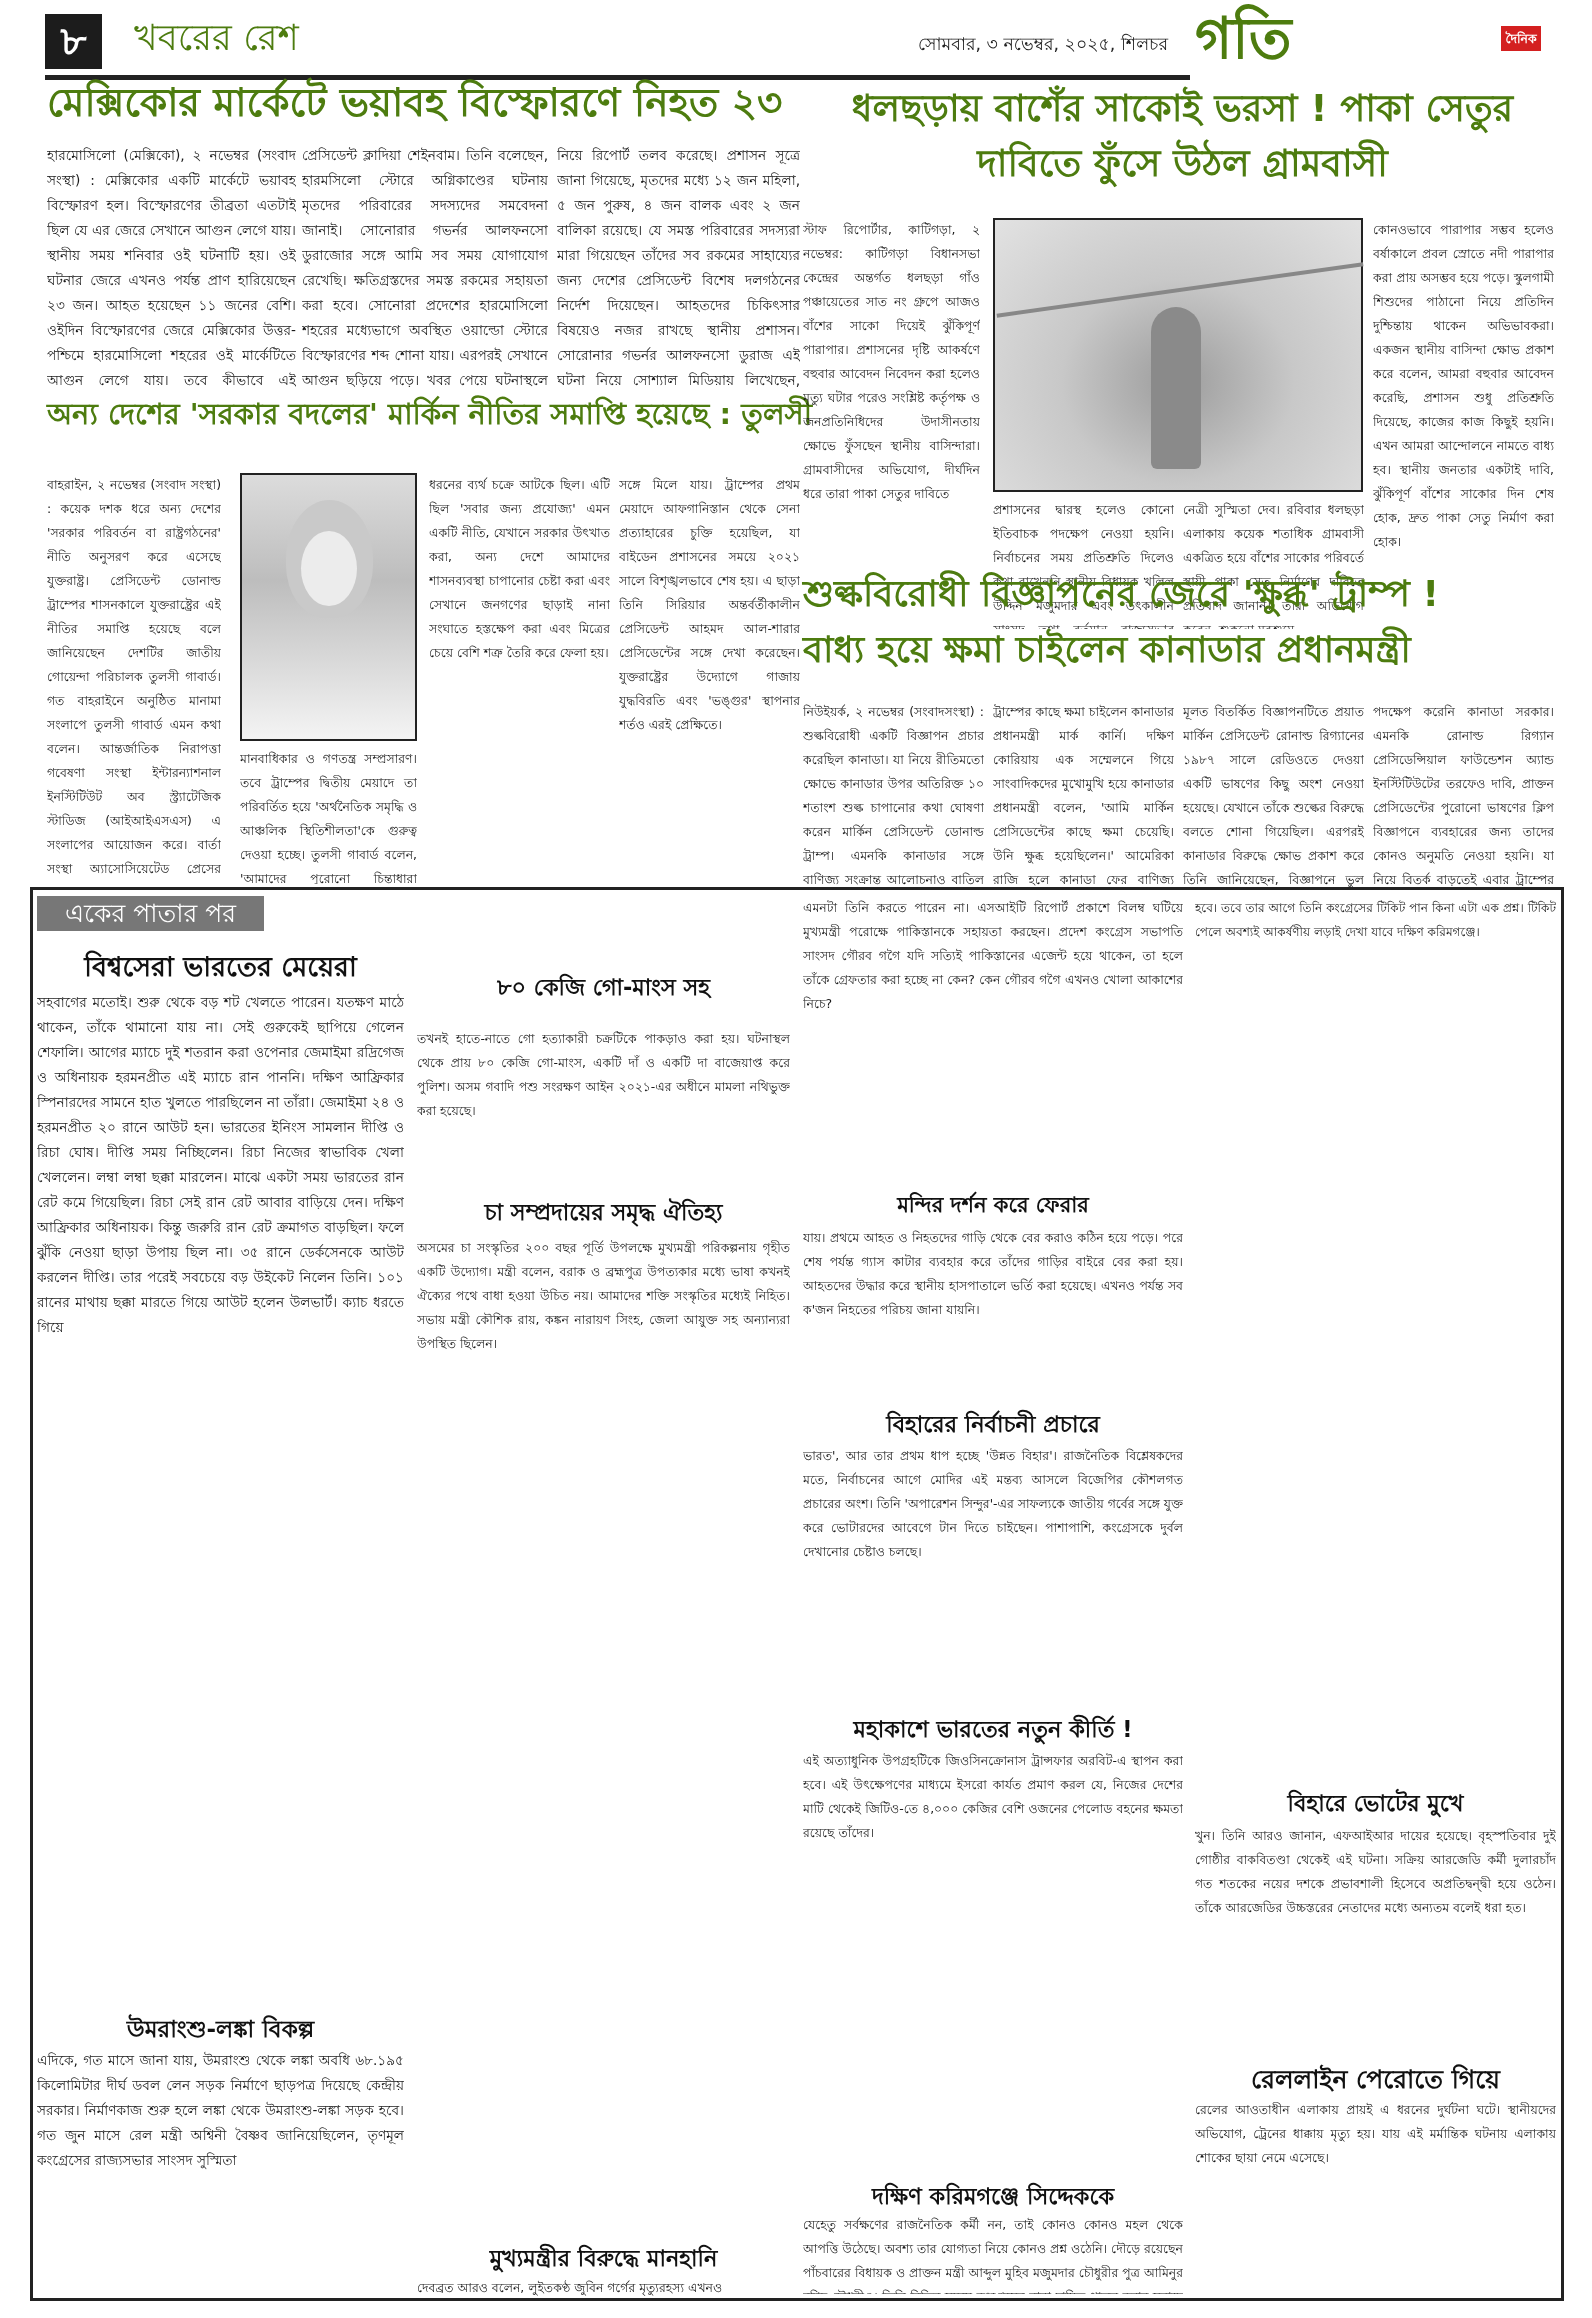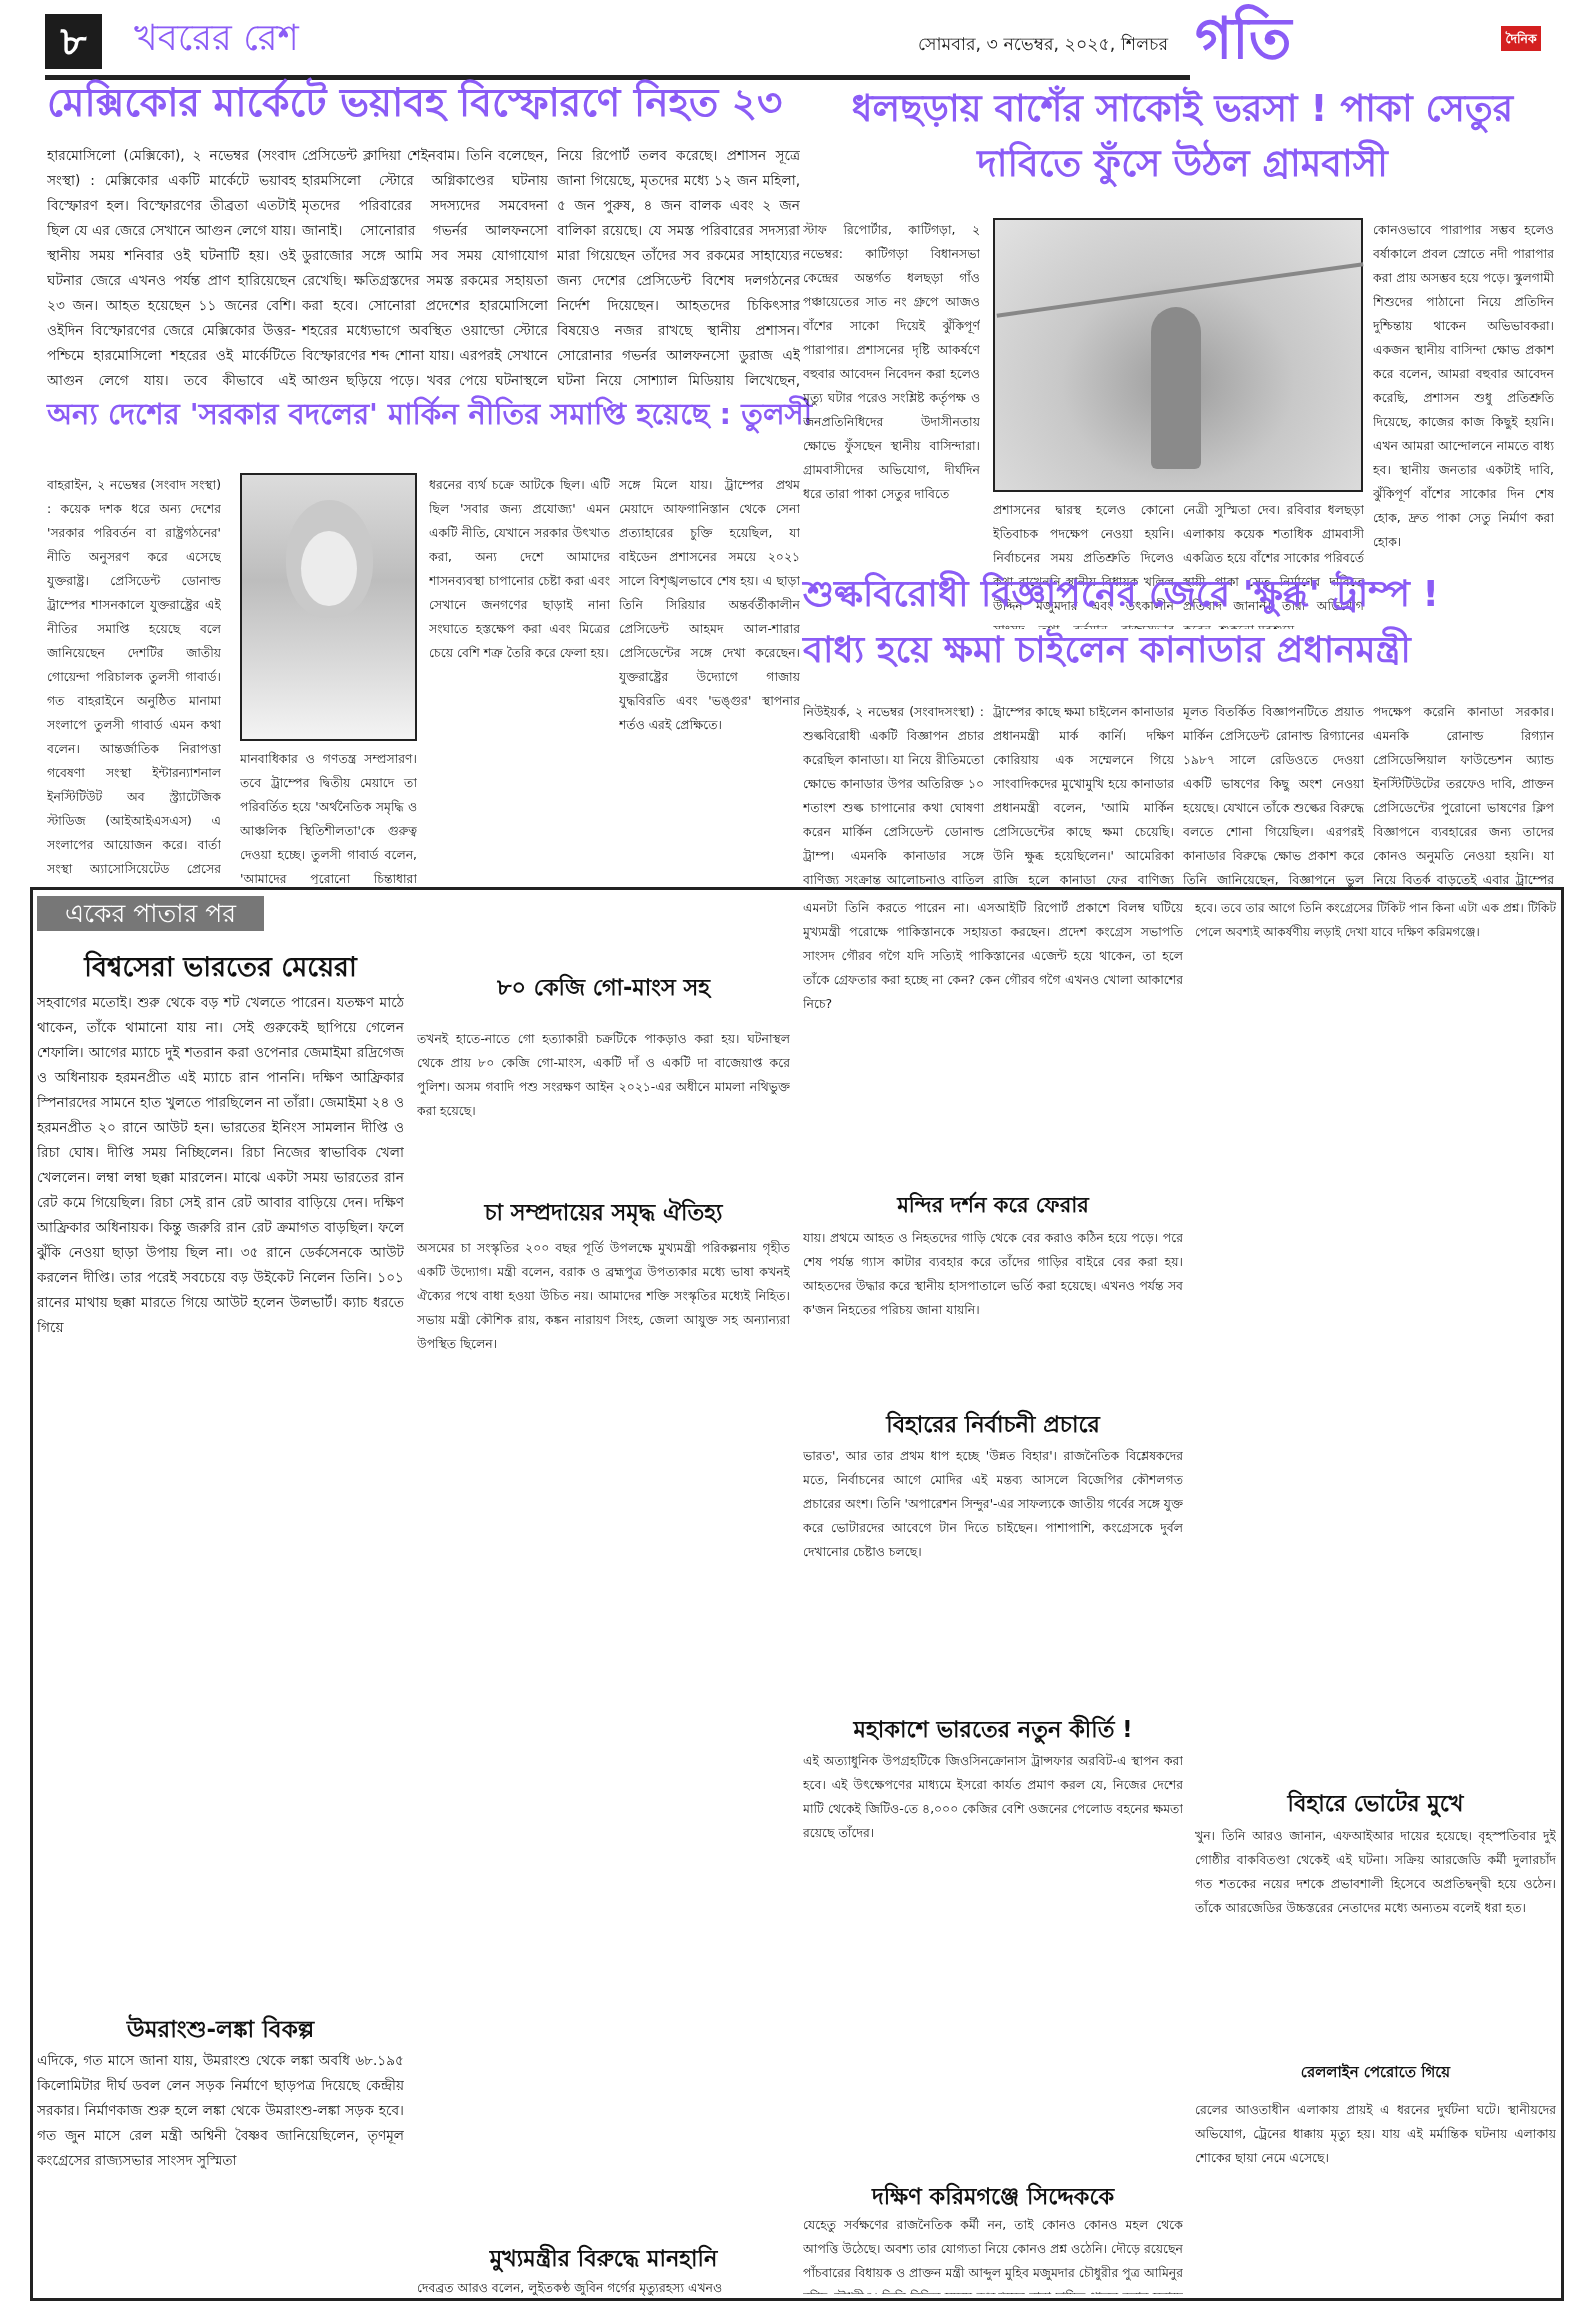--- a/index.html
+++ b/index.html
@@ -1,19 +1,19 @@
 <!DOCTYPE html>
 <html style="font-size:10px"><head>
 <meta charset="utf-8">
 <style>
   * { box-sizing: border-box; margin: 0; padding: 0; }
   body { width: 1593px; height: 2319px; background: #fff; color: #111; font-family: "DejaVu Sans", sans-serif; position: relative; overflow: hidden; }
   .abs { position: absolute; }
   .body-text { font-size: 13.7px; line-height: 25px; text-align: justify; color: #1a1a1a; }
-  .hl { font-family: "DejaVu Sans", sans-serif; font-weight: bold; color: #8b5cf6; line-height: 1.15; }
+  .hl { font-family: "DejaVu Sans", sans-serif; font-weight: bold; color: #4d7c0f; line-height: 1.15; }
   .rule { background: #222; }
   .col { position: absolute; overflow: hidden; }
   .photo { position: absolute; border: 2.5px solid #222; }
   .subhead { font-weight: bold; text-align: center; color: #111; }
 </style>
 </head>
 <body>
 
 <div class="abs" style="left:45px;top:13.7px;width:57px;height:55px;background:#1c1c1c;color:#fff;font-size:40px;font-weight:bold;text-align:center;line-height:55px;">
   <span>৮</span>
@@ -82,15 +82,15 @@
 <div class="abs subhead" style="left:803px;top:1407px;width:380px;font-size:22.4px;">বিহারের নির্বাচনী প্রচারে</div>
 <div class="col body-text" style="left:803px;top:1444px;width:380px;height:261px;font-size:12.4px;line-height:24px;">ভারত', আর তার প্রথম ধাপ হচ্ছে 'উন্নত বিহার'। রাজনৈতিক বিশ্লেষকদের মতে, নির্বাচনের আগে মোদির এই মন্তব্য আসলে বিজেপির কৌশলগত প্রচারের অংশ। তিনি 'অপারেশন সিন্দুর'-এর সাফল্যকে জাতীয় গর্বের সঙ্গে যুক্ত করে ভোটারদের আবেগে টান দিতে চাইছেন। পাশাপাশি, কংগ্রেসকে দুর্বল দেখানোর চেষ্টাও চলছে।</div>
 <div class="abs subhead" style="left:803px;top:1712px;width:380px;font-size:22.4px;">মহাকাশে ভারতের নতুন কীর্তি !</div>
 <div class="col body-text" style="left:803px;top:1749px;width:380px;height:423px;font-size:12.4px;line-height:24px;">এই অত্যাধুনিক উপগ্রহটিকে জিওসিনক্রোনাস ট্রান্সফার অরবিট-এ স্থাপন করা হবে। এই উৎক্ষেপণের মাধ্যমে ইসরো কার্যত প্রমাণ করল যে, নিজের দেশের মাটি থেকেই জিটিও-তে ৪,০০০ কেজির বেশি ওজনের পেলোড বহনের ক্ষমতা রয়েছে তাঁদের।</div>
 <div class="abs subhead" style="left:803px;top:2179px;width:380px;font-size:22.4px;">দক্ষিণ করিমগঞ্জে সিদ্দেককে</div>
 <div class="col body-text" style="left:803px;top:2213px;width:380px;height:81px;font-size:12.4px;line-height:24px;">যেহেতু সর্বক্ষণের রাজনৈতিক কর্মী নন, তাই কোনও কোনও মহল থেকে আপত্তি উঠেছে। অবশ্য তার যোগ্যতা নিয়ে কোনও প্রশ্ন ওঠেনি। দৌড়ে রয়েছেন পাঁচবারের বিধায়ক ও প্রাক্তন মন্ত্রী আব্দুল মুহিব মজুমদার চৌধুরীর পুত্র আমিনুর রশিদ চৌধুরীও। তিনি বিভিন্ন সময়ে কংগ্রেসের নানা দায়িত্ব পালন করার সুবাদে রাজনৈতিক মহলে</div>
 
 <div class="col body-text" style="left:1195px;top:896px;width:361px;height:878px;font-size:12px;line-height:24px;">হবে। তবে তার আগে তিনি কংগ্রেসের টিকিট পান কিনা এটা এক প্রশ্ন। টিকিট পেলে অবশ্যই আকর্ষণীয় লড়াই দেখা যাবে দক্ষিণ করিমগঞ্জে।</div>
 <div class="abs subhead" style="left:1195px;top:1786px;width:361px;font-size:22.4px;">বিহারে ভোটের মুখে</div>
 <div class="col body-text" style="left:1195px;top:1824px;width:361px;height:230px;font-size:12.4px;line-height:24px;">খুন। তিনি আরও জানান, এফআইআর দায়ের হয়েছে। বৃহস্পতিবার দুই গোষ্ঠীর বাকবিতণ্ডা থেকেই এই ঘটনা। সক্রিয় আরজেডি কর্মী দুলারচাঁদ গত শতকের নয়ের দশকে প্রভাবশালী হিসেবে অপ্রতিদ্বন্দ্বী হয়ে ওঠেন। তাঁকে আরজেডির উচ্চস্তরের নেতাদের মধ্যে অন্যতম বলেই ধরা হত।</div>
-<div class="abs subhead" style="left:1195px;top:2060px;width:361px;font-size:15px;">রেললাইন পেরোতে গিয়ে</div>
+<div class="abs subhead" style="left:1195px;top:2060px;width:361px;font-size:25px;">রেললাইন পেরোতে গিয়ে</div>
 <div class="col body-text" style="left:1195px;top:2098px;width:361px;height:193px;font-size:12.4px;line-height:24px;">রেলের আওতাধীন এলাকায় প্রায়ই এ ধরনের দুর্ঘটনা ঘটে। স্থানীয়দের অভিযোগ, ট্রেনের ধাক্কায় মৃত্যু হয়। যায় এই মর্মান্তিক ঘটনায় এলাকায় শোকের ছায়া নেমে এসেছে।</div>
 
 
 </body></html>

